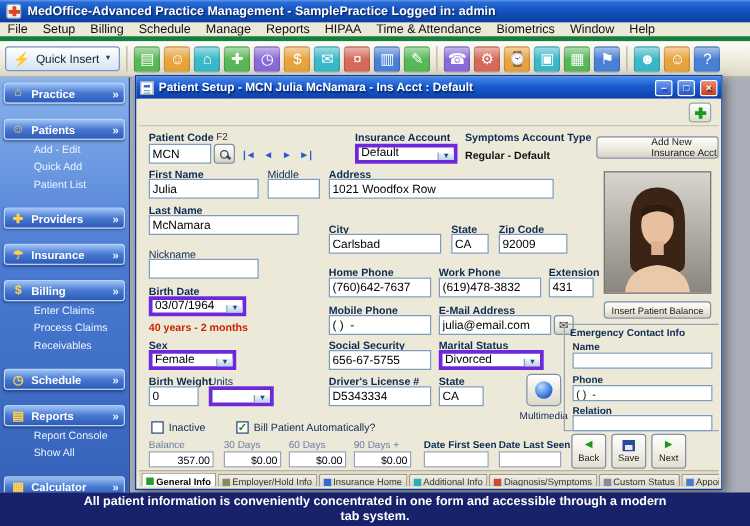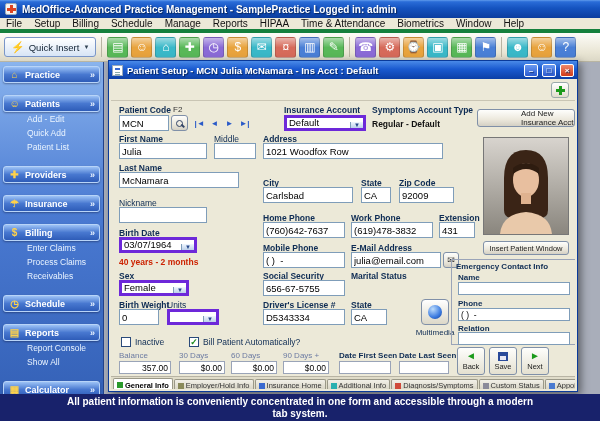--- a/index.html
+++ b/index.html
@@ -315,20 +315,24 @@
         </div>
 
       <div class="lbl" style="left:8px;top:192px;">Sex</div>
       <div class="drop" style="left:8px;top:201px;width:70px;">
         <span class="dval">Female</span>
         <span class="da">▼</span>
       </div>
       <div class="lbl" style="left:152px;top:192px;">Social Security</div>
       <input class="inp" style="left: 152px; top: 201px; width: 82px;" value="656-67-5755">
       <div class="lbl" style="left:240px;top:192px;">Marital Status</div>
+      <div class="drop" style="left:240px;top:201px;width:84px;">
+        <span class="dval">Divorced</span>
+        <span class="da">▼</span>
+      </div>
 
       <div class="lbl" style="left:8px;top:221px;">Birth Weight</div>
       <input class="inp" style="left: 8px; top: 230px; width: 40px;" value="0">
       <div class="lbl" style="left:56px;top:221px;font-weight:normal;">Units</div>
       <div class="drop" style="left:56px;top:230px;width:52px;">
         <span class="dval"></span>
         <span class="da">▼</span>
       </div>
       <div class="lbl" style="left:152px;top:221px;">Driver's License #</div>
       <input class="inp" style="left: 152px; top: 230px; width: 82px;" value="D5343334">
@@ -379,21 +383,21 @@
             </linearGradient>
           </defs>
           <rect width="84" height="96" fill="url(#pbg)"></rect>
           <path d="M20 40 Q20 12 42 12 Q64 12 64 40 L64 72 Q64 80 56 80 L28 80 Q20 80 20 72 Z" fill="#3a2416"></path>
           <ellipse cx="42" cy="42" rx="13" ry="17" fill="#e8bf9f"></ellipse>
           <path d="M29 30 Q42 20 55 30 L55 36 Q42 26 29 36 Z" fill="#2e1c10"></path>
           <rect x="37" y="55" width="10" height="11" fill="#dfb28f"></rect>
           <path d="M16 96 Q18 76 42 74 Q66 76 68 96 Z" fill="#e9c9aa"></path>
         </svg>
       </div>
-      <div class="btn" style="left:372px;top:162px;width:86px;height:14px;font-size:7.5px;">Insert Patient Window</div>
+      <div class="btn" style="left:372px;top:162px;width:86px;height:14px;font-size:7.5px;">Insert Patient Balance</div>
 
       <div class="grp">
         <div class="gtitle">Emergency Contact Info</div>
         <div class="glbl" style="left:6px;top:13px;">Name</div>
         <input class="ginp" style="top: 22px;" value="">
         <div class="glbl" style="left:6px;top:39px;">Phone</div>
         <input class="ginp" style="top: 48px;" value="( )  -">
         <div class="glbl" style="left:6px;top:64px;">Relation</div>
         <input class="ginp" style="top: 72px;" value="">
       </div>

